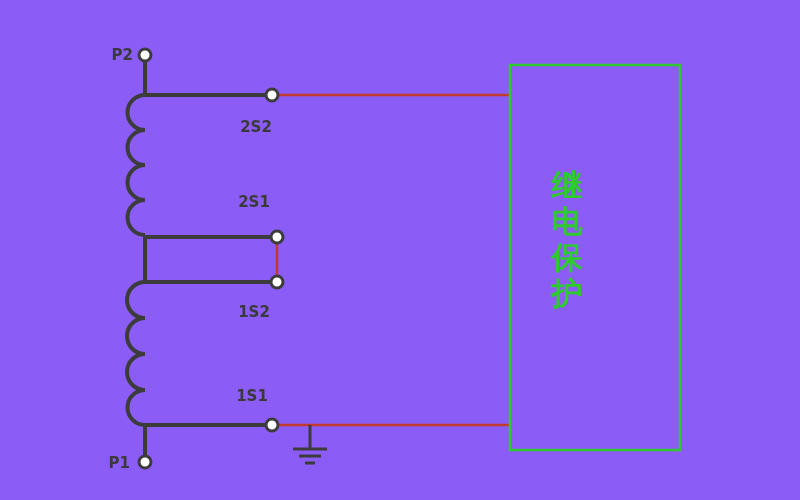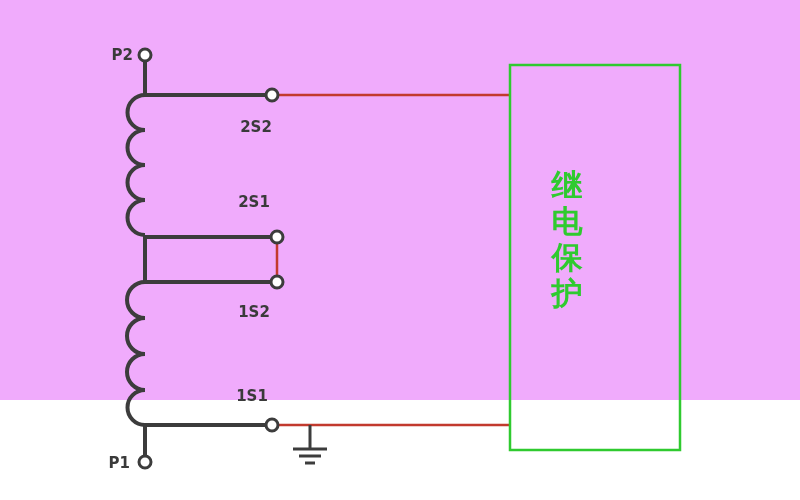--- a/index.html
+++ b/index.html
@@ -7,22 +7,22 @@
     padding: 0;
     background: #ffffff;
     width: 800px;
     height: 500px;
     overflow: hidden;
     font-family: "DejaVu Sans", sans-serif;
   }
   .stage {
     position: relative;
     width: 800px;
-    height: 400px;
-    background: #f0abfc;
+    height: 500px;
+    background: #8b5cf6;
   }
   svg text.term-label {
     font-family: "DejaVu Sans", sans-serif;
     font-size: 15px;
     font-weight: bold;
     fill: #3a3a3a;
   }
   svg text.relay-char {
     font-family: "DejaVu Sans", sans-serif;
     font-size: 31px;

